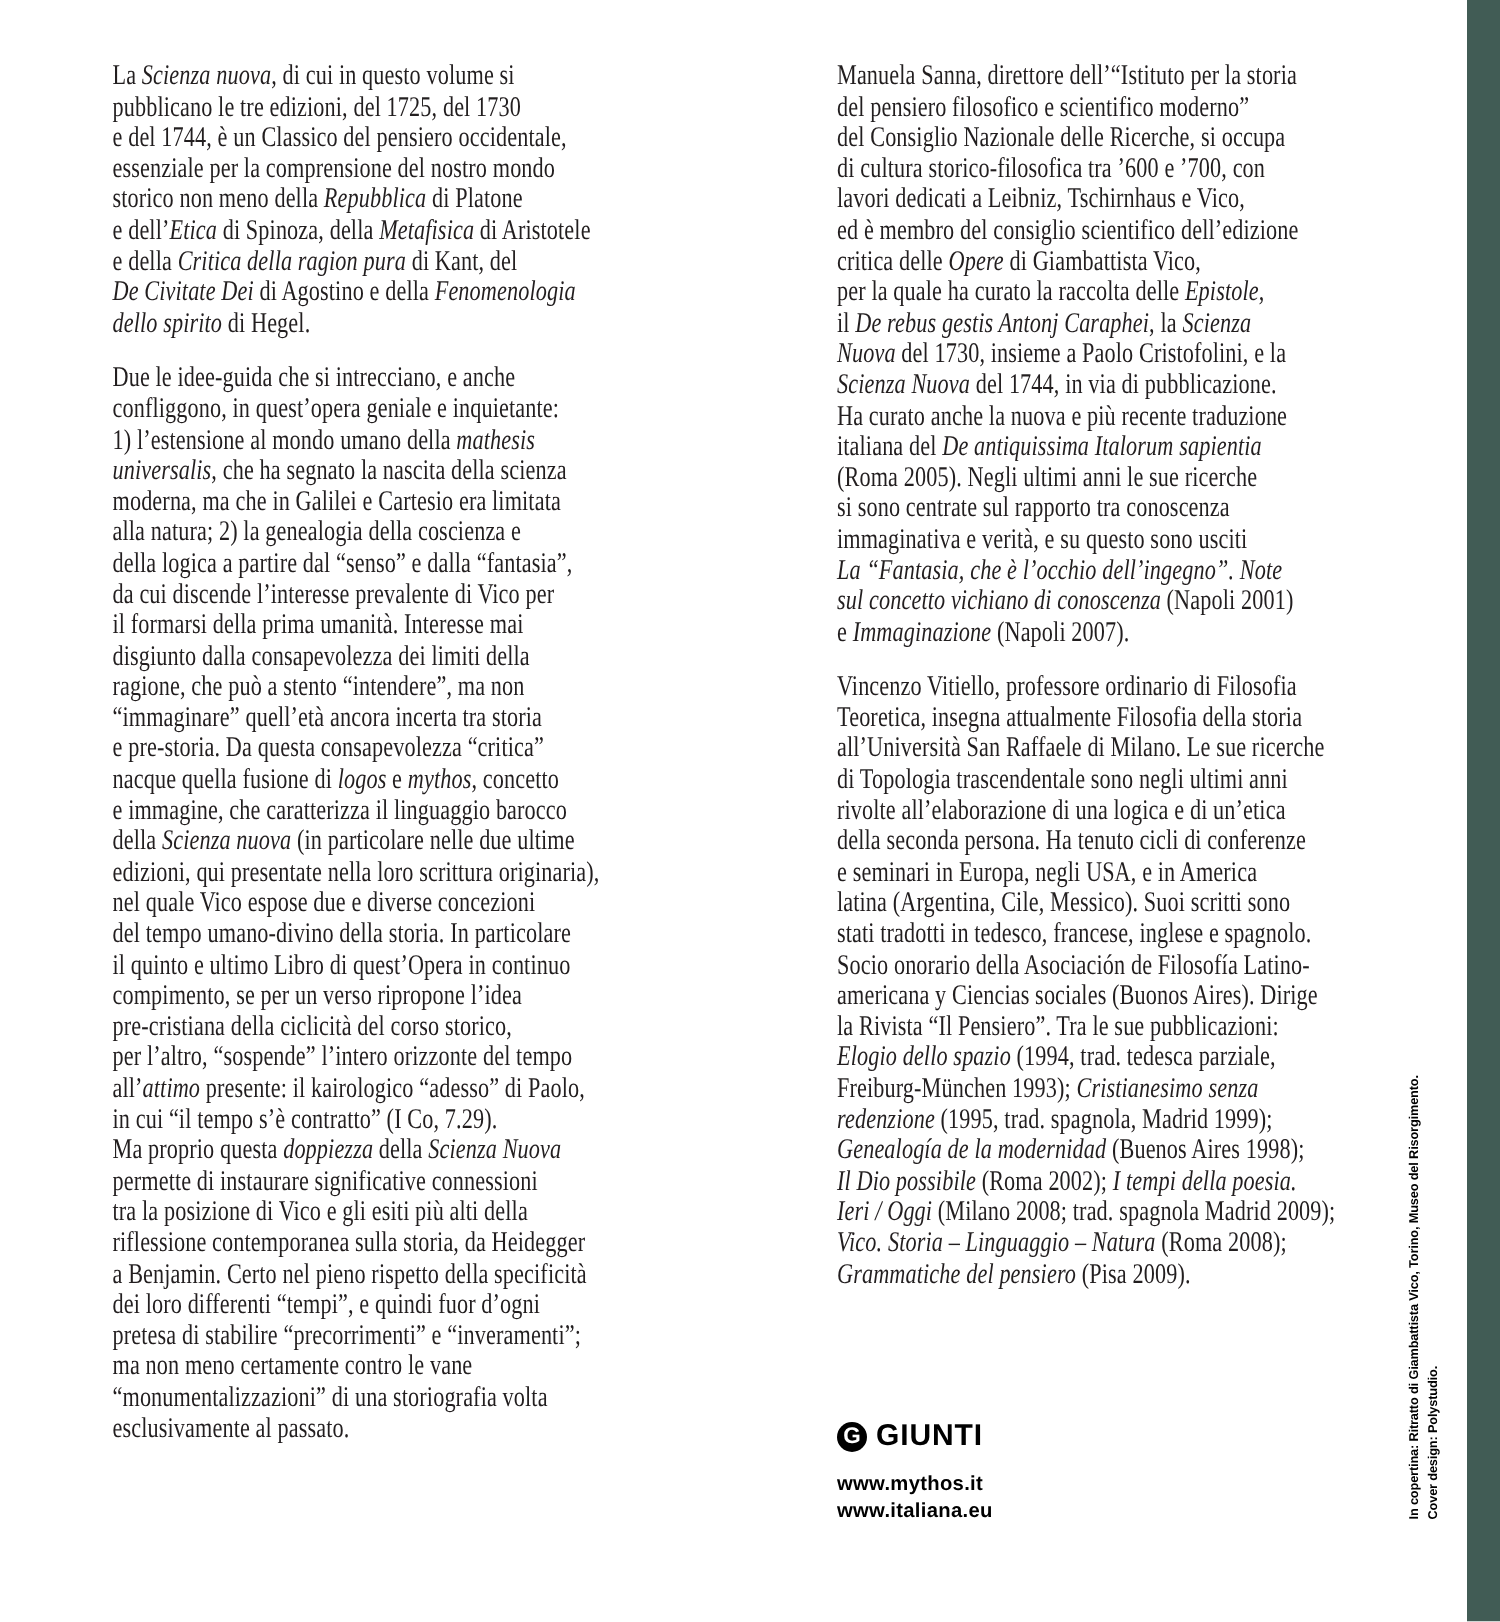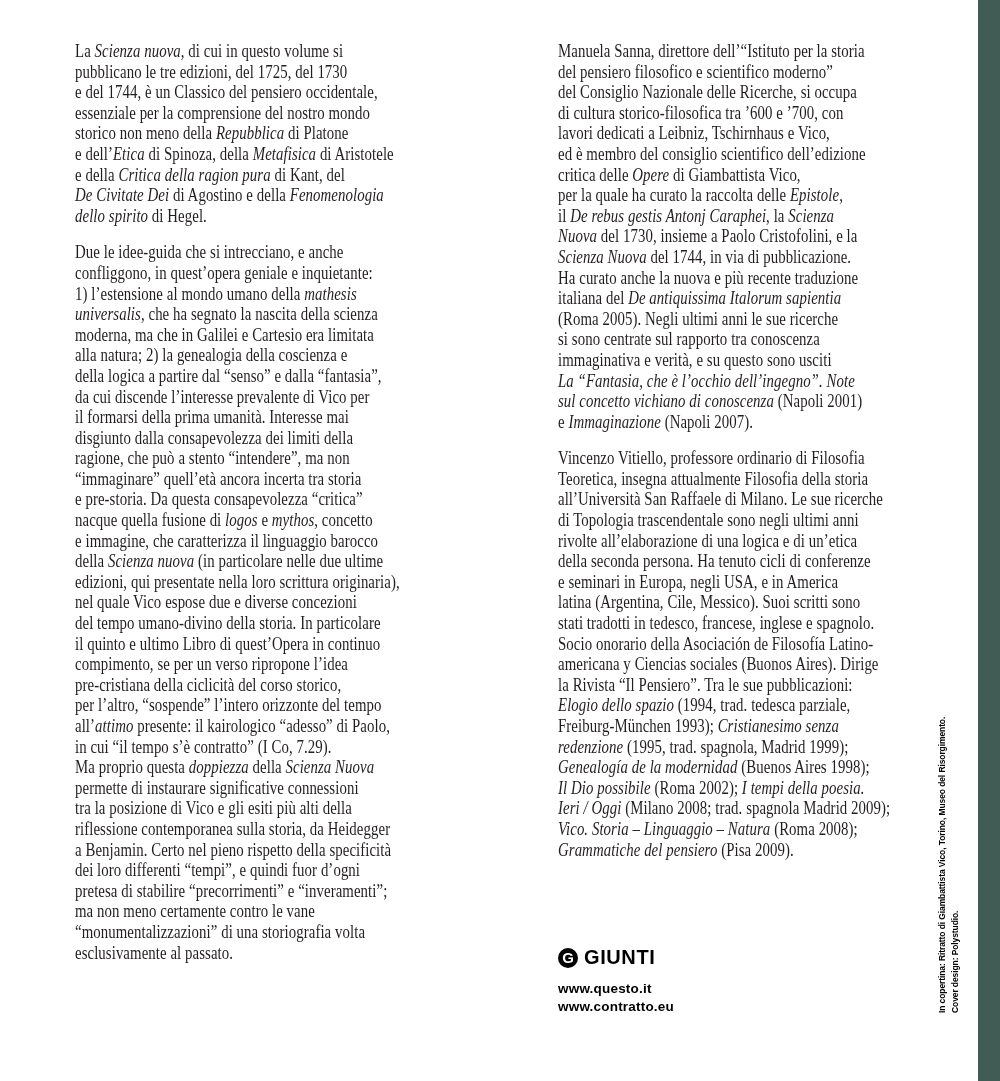--- a/index.html
+++ b/index.html
@@ -174,22 +174,22 @@
 </span><em>Vico. Storia – Linguaggio – Natura</em><span> (Roma 2008);
 </span><em>Grammatiche del pensiero</em><span> (Pisa 2009).</span></p>
     </div>
 
   <div class="publisher">
     <div class="logo-row">
       <span class="logo-mark">G</span>
       <span class="logo-text">GIUNTI</span>
     </div>
     <div class="urls">
-      <div>www.questo.it</div>
-      <div>www.contratto.eu</div>
+      <div>www.mythos.it</div>
+      <div>www.italiana.eu</div>
     </div>
   </div>
 
   <div class="credits">
     <div>In copertina: Ritratto di Giambattista Vico, Torino, Museo del Risorgimento.</div>
     <div>Cover design: Polystudio.</div>
   </div>
 
   <div class="strip" style="background: rgb(65, 92, 85);"></div>
 

